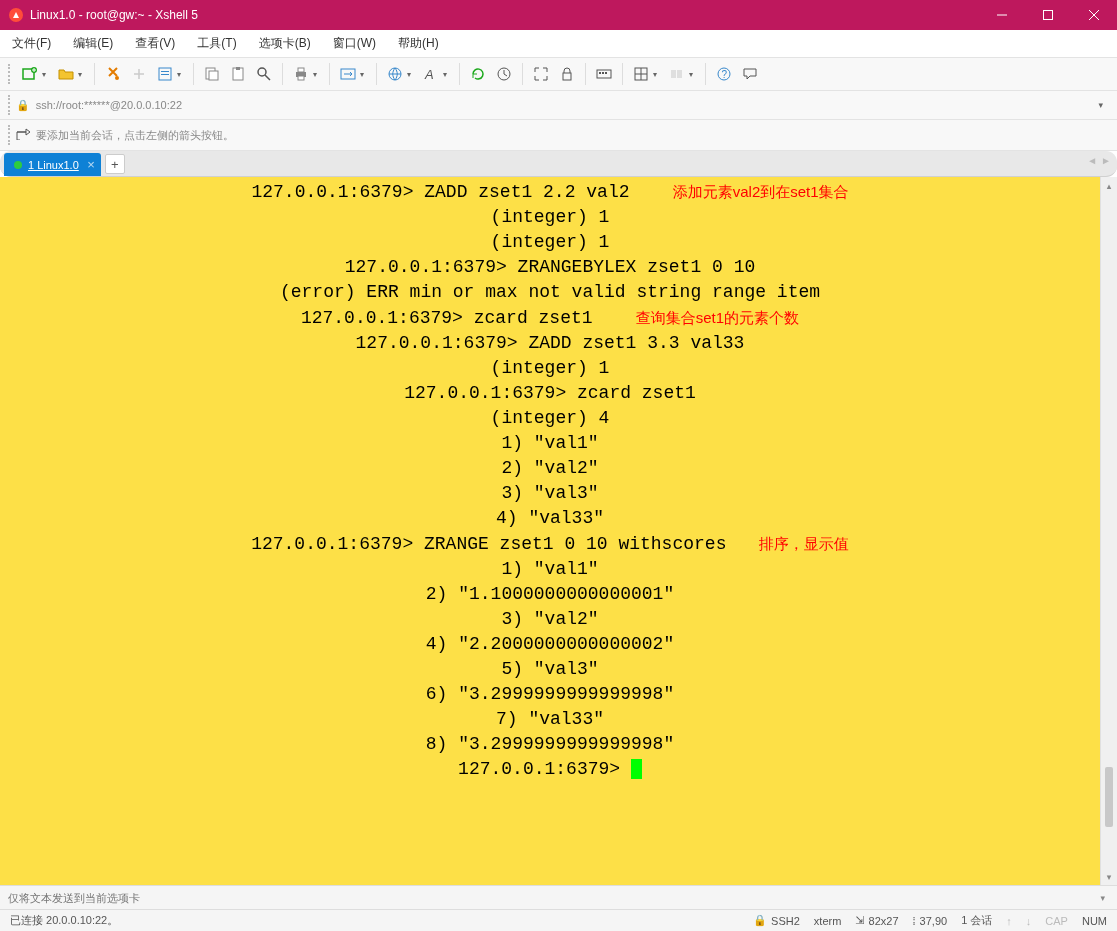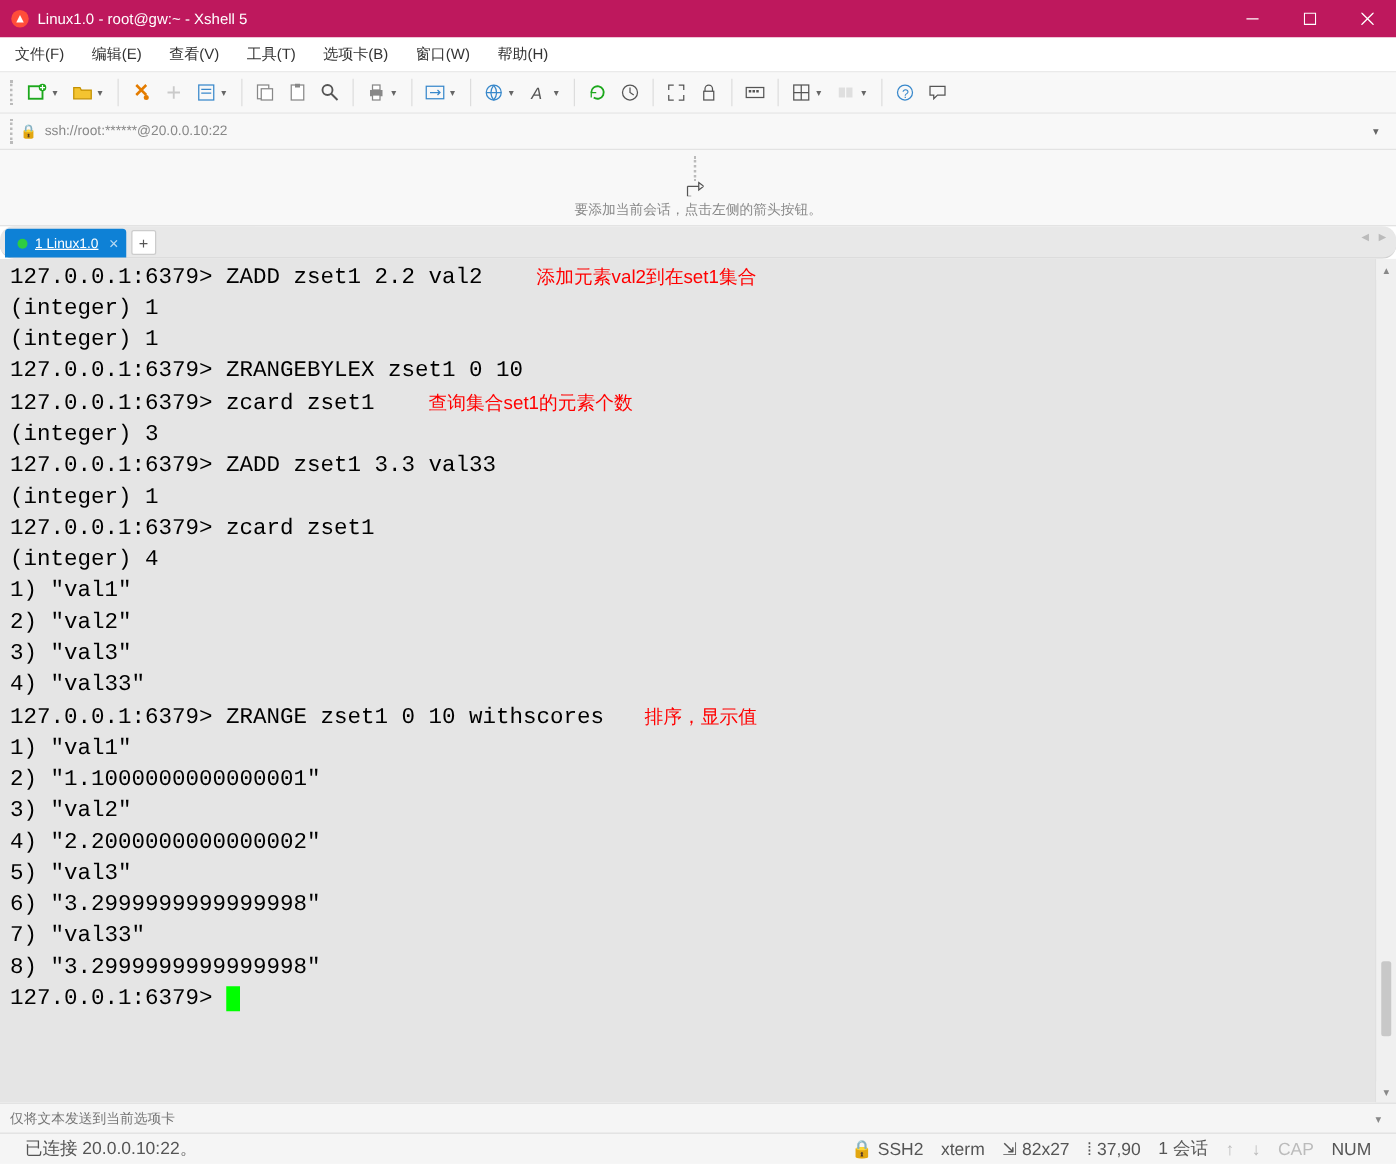--- a/index.html
+++ b/index.html
@@ -14,36 +14,36 @@
 .toolbar { background: #f8f8f8; border-bottom: 1px solid #e3e3e3; padding: 4px 8px; display: flex; align-items: center; gap: 2px; min-height: 30px; }
 .tb-handle { width: 4px; height: 20px; border-left: 2px dotted #bbb; margin-right: 4px; }
 .tb-sep { width: 1px; height: 22px; background: #ddd; margin: 0 4px; }
 .tb-btn { width: 24px; height: 24px; display: flex; align-items: center; justify-content: center; color: #555; border-radius: 2px; }
 .tb-btn svg { width: 16px; height: 16px; }
 .dropdown-arrow { width: 8px; color: #666; font-size: 8px; margin-left: -2px; margin-right: 2px; }
 .addrbar { background: #f8f8f8; border-bottom: 1px solid #e3e3e3; padding: 4px 8px; display: flex; align-items: center; min-height: 26px; }
 .addrbar .lock { color: #888; margin-right: 6px; font-size: 11px; }
 .addrbar .url { color: #888; font-size: 11px; flex: 1; }
 .addrbar .dd { color: #666; font-size: 9px; padding: 0 6px; }
-.infobar { background: #f8f8f8; border-bottom: 1px solid #e3e3e3; padding: 5px 8px; display: flex; align-items: center; color: #888; font-size: 11px; flex-direction: column; }
+.infobar { background: #f8f8f8; border-bottom: 1px solid #e3e3e3; padding: 5px 8px; display: flex; align-items: center; color: #888; font-size: 11px; }
 .infobar .arrow-icon { margin-right: 6px; }
 .tabbar { background: #e8e8e8; display: flex; align-items: stretch; height: 26px; border-bottom: 1px solid #d0d0d0; padding-left: 4px; position: relative; border-radius: 11px; }
 .tab { background: #0E81D6; color: #fff; padding: 0 22px 0 10px; display: flex; align-items: center; font-size: 11px; position: relative; border-top-left-radius: 3px; border-top-right-radius: 3px; margin-top: 2px; }
 .tab .dot { width: 8px; height: 8px; background: #2ecc40; border-radius: 50%; margin-right: 6px; }
 .tab .closex { position: absolute; right: 6px; color: rgba(255,255,255,0.7); font-size: 13px; line-height: 1; }
 .newtab { width: 20px; background: #fff; border: 1px solid #ccc; display: flex; align-items: center; justify-content: center; margin: 3px 0 2px 4px; border-radius: 2px; color: #555; font-size: 13px; }
 .tabbar .navarr { position: absolute; right: 6px; top: 4px; color: #bbb; font-size: 10px; display: flex; gap: 4px; }
-.terminal { flex: 1; background: #e5e5e5; font-family: "Consolas","Courier New",monospace; font-size: 18px; line-height: 25px; padding: 2px 8px 0 8px; overflow-y: auto; color: #000; position: relative; letter-spacing: 0; }
+.terminal { flex: 1; background: #fde047; font-family: "Consolas","Courier New",monospace; font-size: 18px; line-height: 25px; padding: 2px 8px 0 8px; overflow-y: auto; color: #000; position: relative; letter-spacing: 0; text-align: center; }
 .terminal .row { white-space: pre; }
 .terminal .ann { color: #ff0000; font-family: "Microsoft YaHei",sans-serif; font-size: 15px; }
 .terminal .cursor { background: #00ff00; display: inline-block; width: 11px; height: 20px; vertical-align: text-bottom; }
 .inputbar { background: #f5f5f5; border-top: 1px solid #ddd; padding: 4px 8px; display: flex; align-items: center; min-height: 24px; }
 .inputbar input { flex: 1; border: none; background: transparent; color: #999; font-size: 11px; outline: none; }
 .inputbar .dd { color: #888; font-size: 9px; padding: 0 4px; }
-.statusbar { background: #f5f5f5; border-top: 1px solid #ddd; padding: 3px 20px; display: flex; align-items: center; font-size: 14px; color: #555; min-height: 22px; }
+.statusbar { background: #f5f5f5; border-top: 1px solid #ddd; padding: 3px 10px; display: flex; align-items: center; font-size: 11px; color: #555; min-height: 22px; }
 .statusbar .sitem { margin-left: 14px; display: flex; align-items: center; gap: 4px; }
 .statusbar .spacer { flex: 1; }
 .statusbar .dim { color: #bbb; }
 .scrollbar-track { width: 17px; background: #f0f0f0; border-left: 1px solid #e0e0e0; }
 .terminal-wrap { display: flex; flex: 1; overflow: hidden; }
 .sb-btn { height: 17px; background: #f0f0f0; display: flex; align-items: center; justify-content: center; color: #888; font-size: 9px; }
 .sb-thumb { background: #c8c8c8; margin: 0 2px; border-radius: 2px; }
 .sb-track-inner { flex: 1; position: relative; }
 .scrollbar-track { display: flex; flex-direction: column; }
 </style>
@@ -263,22 +263,22 @@
     <span>►</span>
   </div>
 </div>
 
 <div class="terminal-wrap">
   <div class="terminal" id="terminal">
       <div class="row"><span>127.0.0.1:6379&gt; ZADD zset1 2.2 val2    </span><span class="ann">添加元素val2到在set1集合</span></div>
       <div class="row"><span>(integer) 1</span></div>
       <div class="row"><span>(integer) 1</span></div>
       <div class="row"><span>127.0.0.1:6379&gt; ZRANGEBYLEX zset1 0 10</span></div>
+      <div class="row"><span>(error) ERR min or max not valid string range item</span></div>
       <div class="row"><span>127.0.0.1:6379&gt; zcard zset1    </span><span class="ann">查询集合set1的元素个数</span></div>
-      <div class="row"><span>(integer) 3</span></div>
       <div class="row"><span>127.0.0.1:6379&gt; ZADD zset1 3.3 val33</span></div>
       <div class="row"><span>(integer) 1</span></div>
       <div class="row"><span>127.0.0.1:6379&gt; zcard zset1</span></div>
       <div class="row"><span>(integer) 4</span></div>
       <div class="row"><span>1) "val1"</span></div>
       <div class="row"><span>2) "val2"</span></div>
       <div class="row"><span>3) "val3"</span></div>
       <div class="row"><span>4) "val33"</span></div>
       <div class="row"><span>127.0.0.1:6379&gt; ZRANGE zset1 0 10 withscores   </span><span class="ann">排序，显示值</span></div>
       <div class="row"><span>1) "val1"</span></div>

